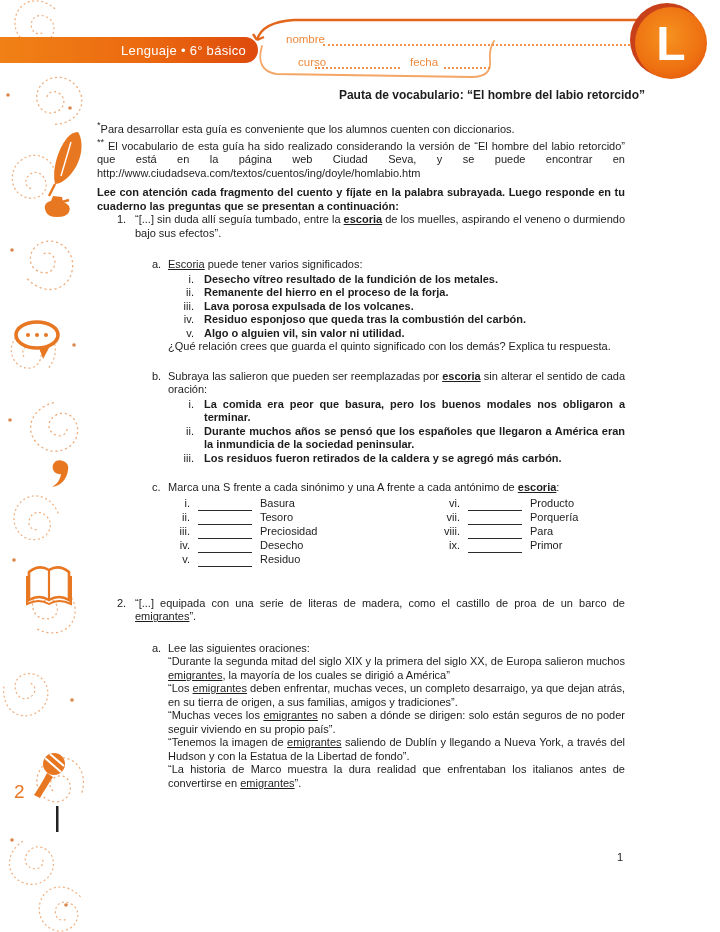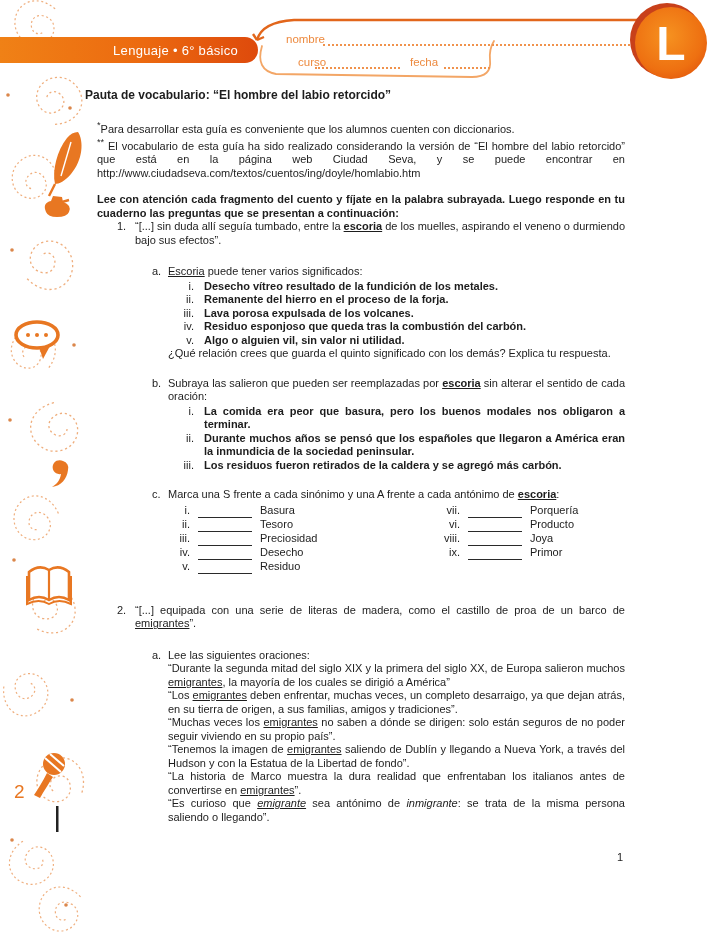--- a/index.html
+++ b/index.html
@@ -9,39 +9,39 @@
   
   .sidebar{position:absolute;left:0;top:0;width:92px;height:932px;}
   .swirl{stroke:#ECA066;stroke-width:1.2;fill:none;stroke-dasharray:2 2.6;opacity:.85;}
   .deco-dot{fill:#D2691E;opacity:.8;}
 
   
   .subject-bar{position:absolute;left:0;top:37px;width:258px;height:26px;
     background:linear-gradient(90deg,#F08116 0%,#EC6A10 55%,#DE4A0C 100%);
     border-radius:0 13px 13px 0;color:#ffffff;font-size:13px;
     display:flex;align-items:center;justify-content:flex-end;
-    padding-right:20px;box-sizing:border-box;letter-spacing:.3px;}
+    padding-right:12px;box-sizing:border-box;letter-spacing:.3px;}
   .header-doodle{position:absolute;left:240px;top:12px;width:412px;height:74px;}
   .doodle-line{stroke:#E2661B;stroke-width:2.4;fill:none;}
   .doodle-box{stroke:#F3A666;stroke-width:1.8;fill:none;stroke-linecap:round;}
   .field-label{position:absolute;font-size:11.5px;color:#ED8A3F;}
   .dotted-line{position:absolute;height:1px;border-bottom:2px dotted #F0924C;}
   .logo{position:absolute;left:630px;top:2px;width:80px;height:80px;}
 
   
-  .title{position:absolute;left:85px;top:88px;width:560px;text-align:left;
+  .title{position:absolute;left:85px;top:88px;width:560px;text-align:right;
     font-size:12px;font-weight:bold;}
 
   
   .doc{position:absolute;left:97px;top:119px;width:528px;font-size:11px;line-height:13.5px;}
   .doc p{margin:0;}
   .just{text-align:justify;}
   .b{font-weight:bold;} .u{text-decoration:underline;text-underline-offset:1px;} .i{font-style:italic;}
   .note{margin:0;}
-  .notes{margin-bottom:13px;}
+  .notes{margin-bottom:6px;}
   .instruction{margin-bottom:17px;}
   .item{display:flex;margin-left:20px;margin-bottom:18px;}
   .item-num{width:18px;flex:none;}
   .item-body{flex:1;}
   .sub{display:flex;margin-left:55px;margin-top:16px;}
   .sub-letter{width:16px;flex:none;}
   .sub-body{flex:1;}
   .roman-list{margin-top:1px;}
   .r-row{display:flex;}
   .rn{width:36px;flex:none;text-align:right;padding-right:10px;box-sizing:border-box;}
@@ -253,33 +253,33 @@
                 <span>Desecho</span>
               </div>
             <div class="c-row">
                 <span class="c-rn">v.</span>
                 <span class="blank"></span>
                 <span>Residuo</span>
               </div>
           </div>
           <div class="c-col">
             <div class="c-row">
+                <span class="c-rn">vi.</span>
+                <span class="blank"></span>
+                <span>Producto</span>
+              </div>
+            <div class="c-row">
                 <span class="c-rn">vii.</span>
                 <span class="blank"></span>
                 <span>Porquería</span>
               </div>
             <div class="c-row">
-                <span class="c-rn">vi.</span>
-                <span class="blank"></span>
-                <span>Producto</span>
-              </div>
-            <div class="c-row">
                 <span class="c-rn">viii.</span>
                 <span class="blank"></span>
-                <span>Joya</span>
+                <span>Para</span>
               </div>
             <div class="c-row">
                 <span class="c-rn">ix.</span>
                 <span class="blank"></span>
                 <span>Primor</span>
               </div>
           </div>
         </div>
       </div>
     </div>
@@ -291,21 +291,20 @@
 
     <div class="sub">
       <span class="sub-letter">a.</span>
       <div class="sub-body">
         <p>Lee las siguientes oraciones:</p>
         <p class="sent"><span>“Durante la segunda mitad del siglo XIX y la primera del siglo XX, de Europa salieron muchos </span><span class="u">emigrantes</span><span>, la mayoría de los cuales se dirigió a América”</span></p>
         <p class="sent"><span>“Los </span><span class="u">emigrantes</span><span> deben enfrentar, muchas veces, un completo desarraigo, ya que dejan atrás, en su tierra de origen, a sus familias, amigos y tradiciones”.</span></p>
         <p class="sent"><span>“Muchas veces los </span><span class="u">emigrantes</span><span> no saben a dónde se dirigen: solo están seguros de no poder seguir viviendo en su propio país”.</span></p>
         <p class="sent"><span>“Tenemos la imagen de </span><span class="u">emigrantes</span><span> saliendo de Dublín y llegando a Nueva York, a través del Hudson y con la Estatua de la Libertad de fondo”.</span></p>
         <p class="sent"><span>“La historia de Marco muestra la dura realidad que enfrentaban los italianos antes de convertirse en </span><span class="u">emigrantes</span><span>”.</span></p>
-        <p class="sent"><span>“Es curioso que </span><span class="u i">emigrante</span><span> sea antónimo de </span><span class="i">inmigrante</span><span>: se trata de la misma persona saliendo o llegando”.</span></p>
       </div>
     </div>
 
   </div>
 
   <div class="page-number">1</div>
 
 </div>
 
 </body></html>

